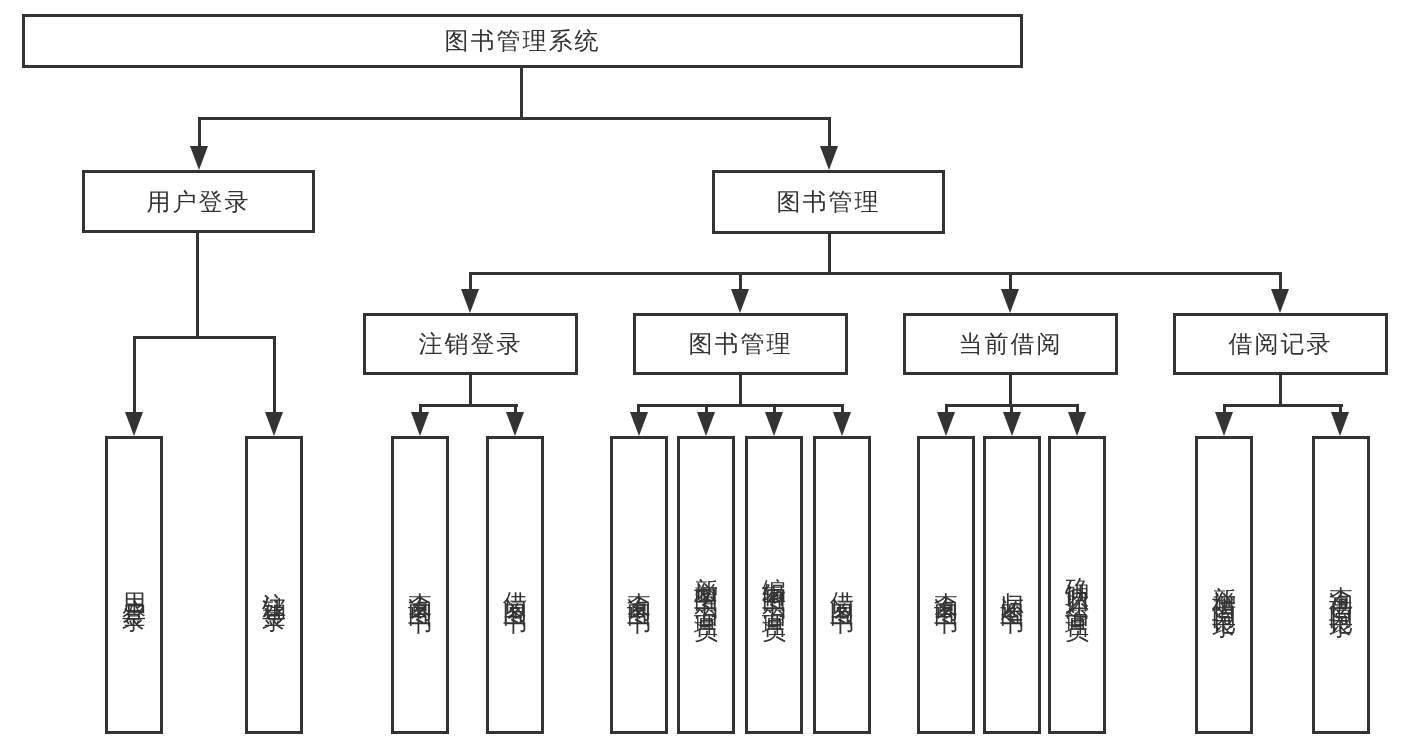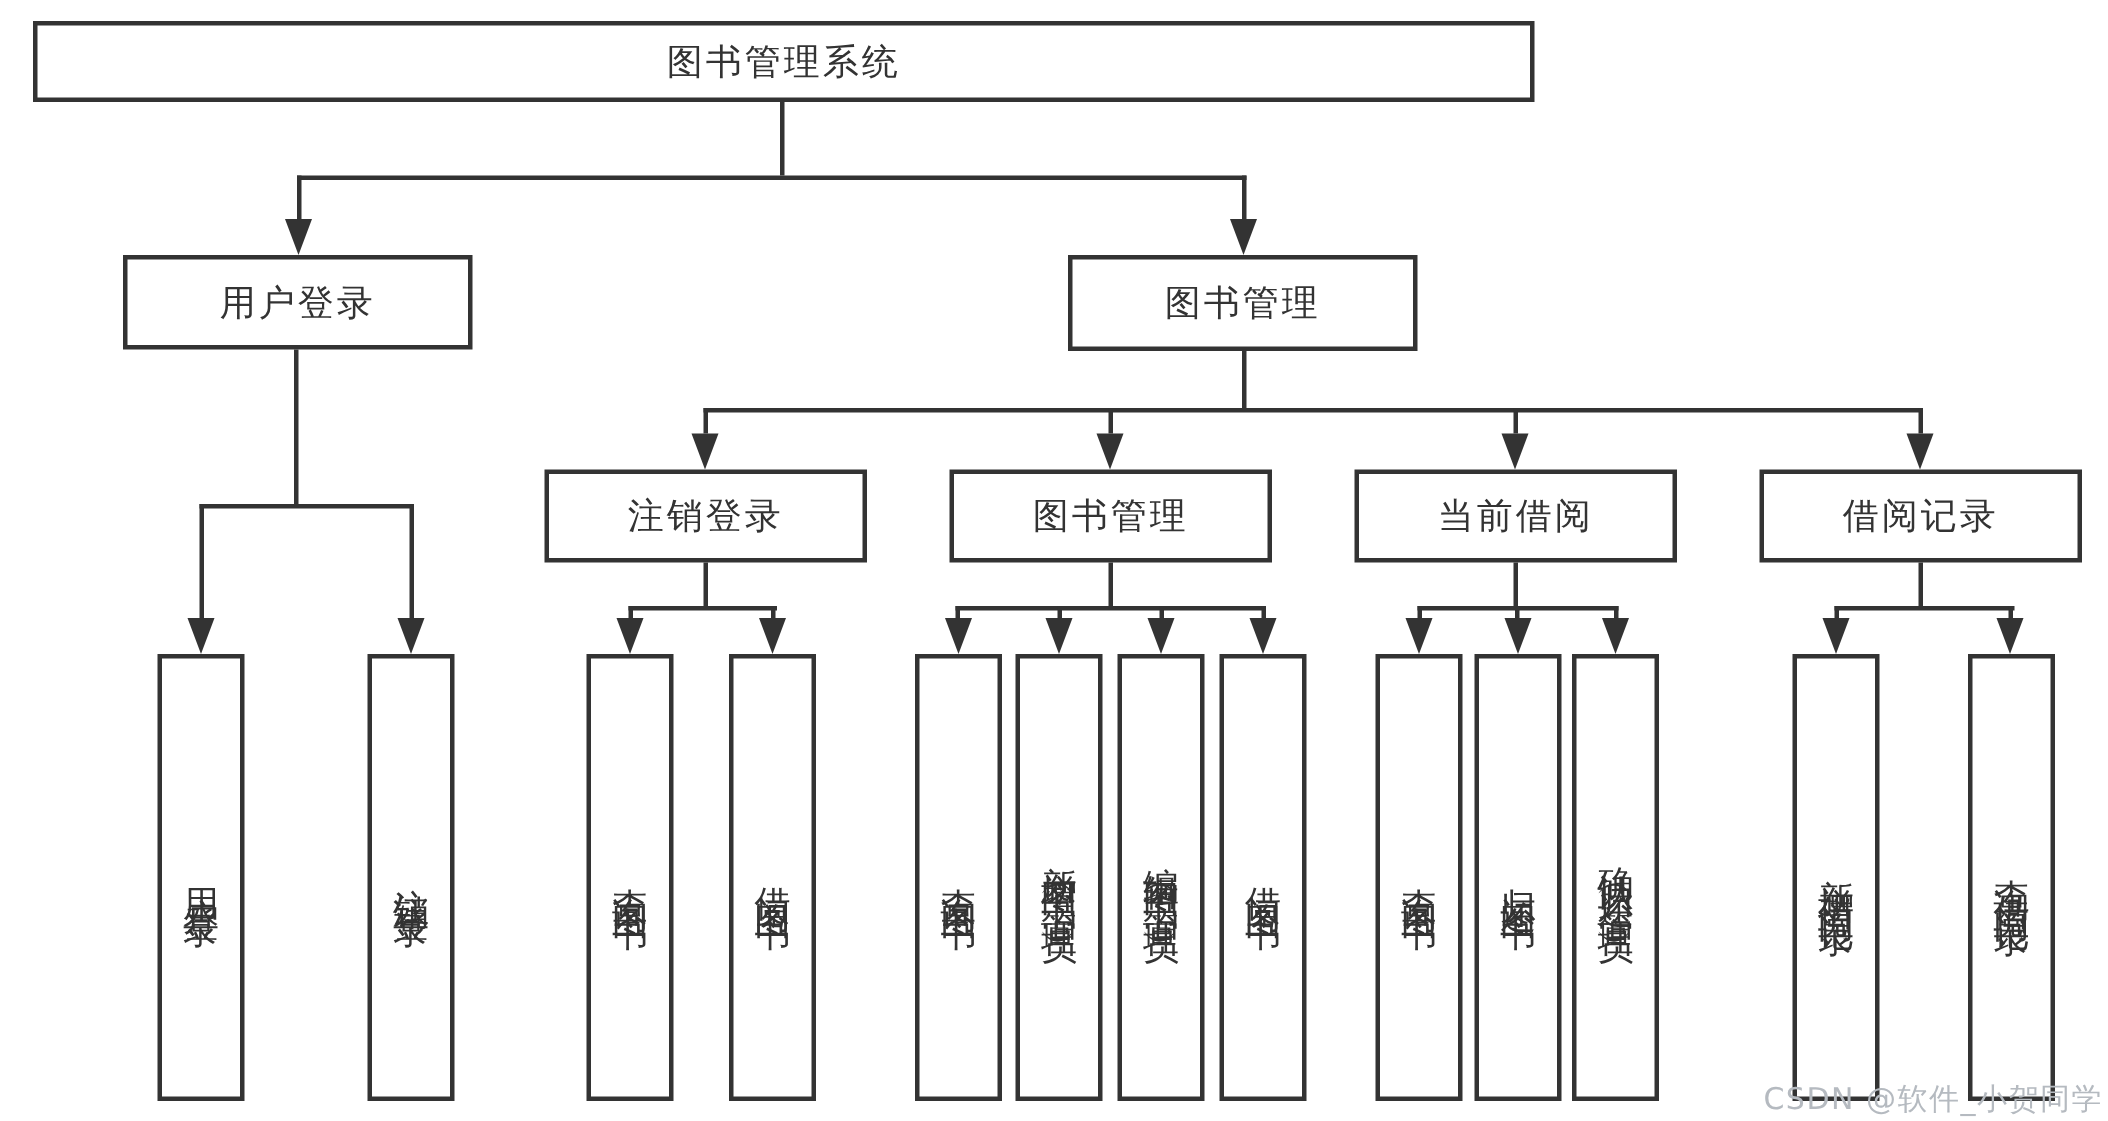--- a/index.html
+++ b/index.html
@@ -202,15 +202,14 @@
     <span class="lbl">确认归还（管理员）</span>
   </div>
 
   <div class="leaf" style="left:1195px;">
     <span class="lbl">新增借阅记录</span>
   </div>
   <div class="leaf" style="left:1312px;">
     <span class="lbl">查询借阅记录</span>
   </div>
 
-  <div class="watermark">CSDN @软件_小贺同学</div>
 
 </div>
 
 </body></html>

